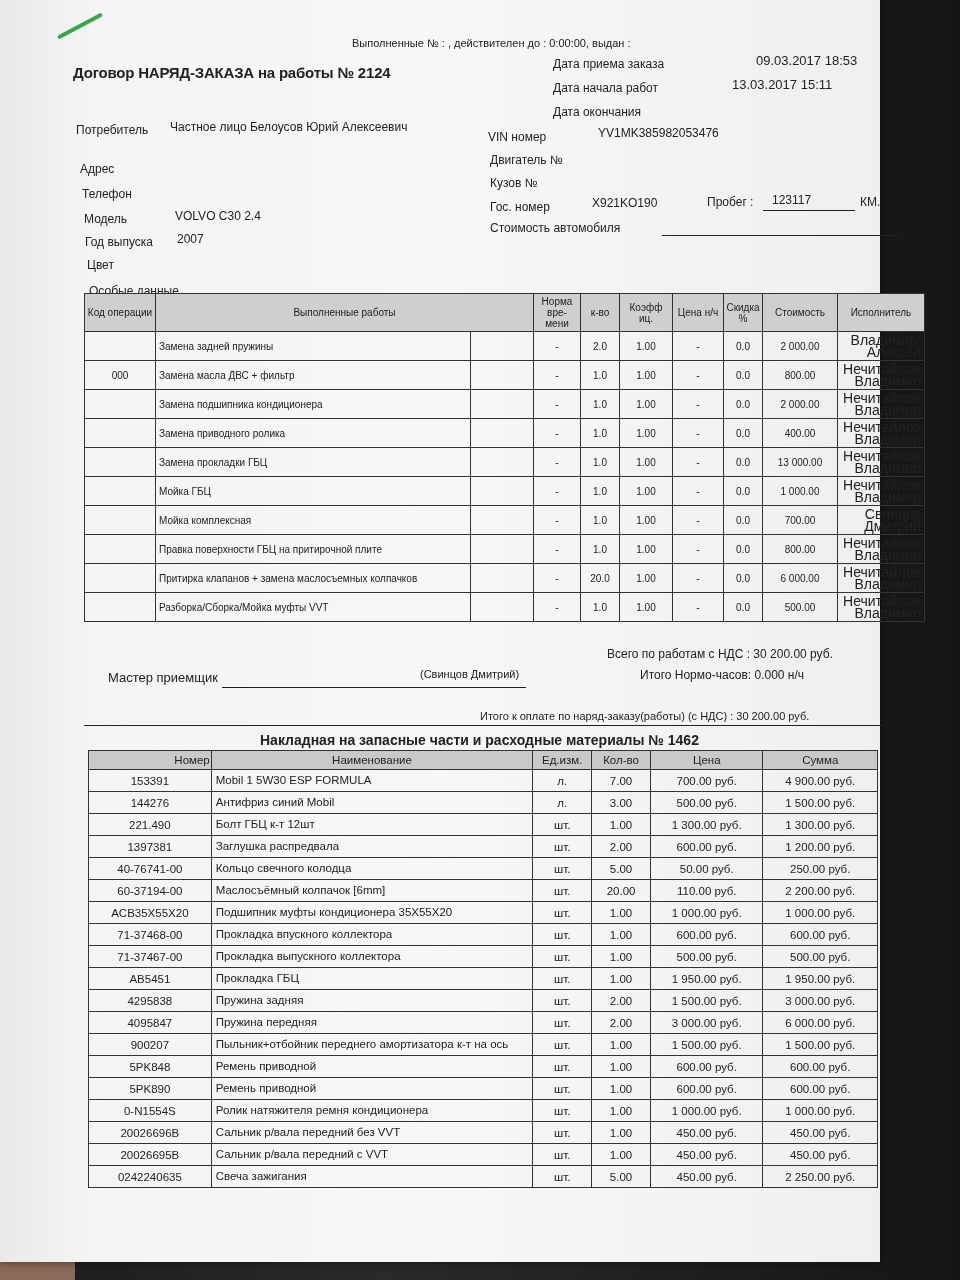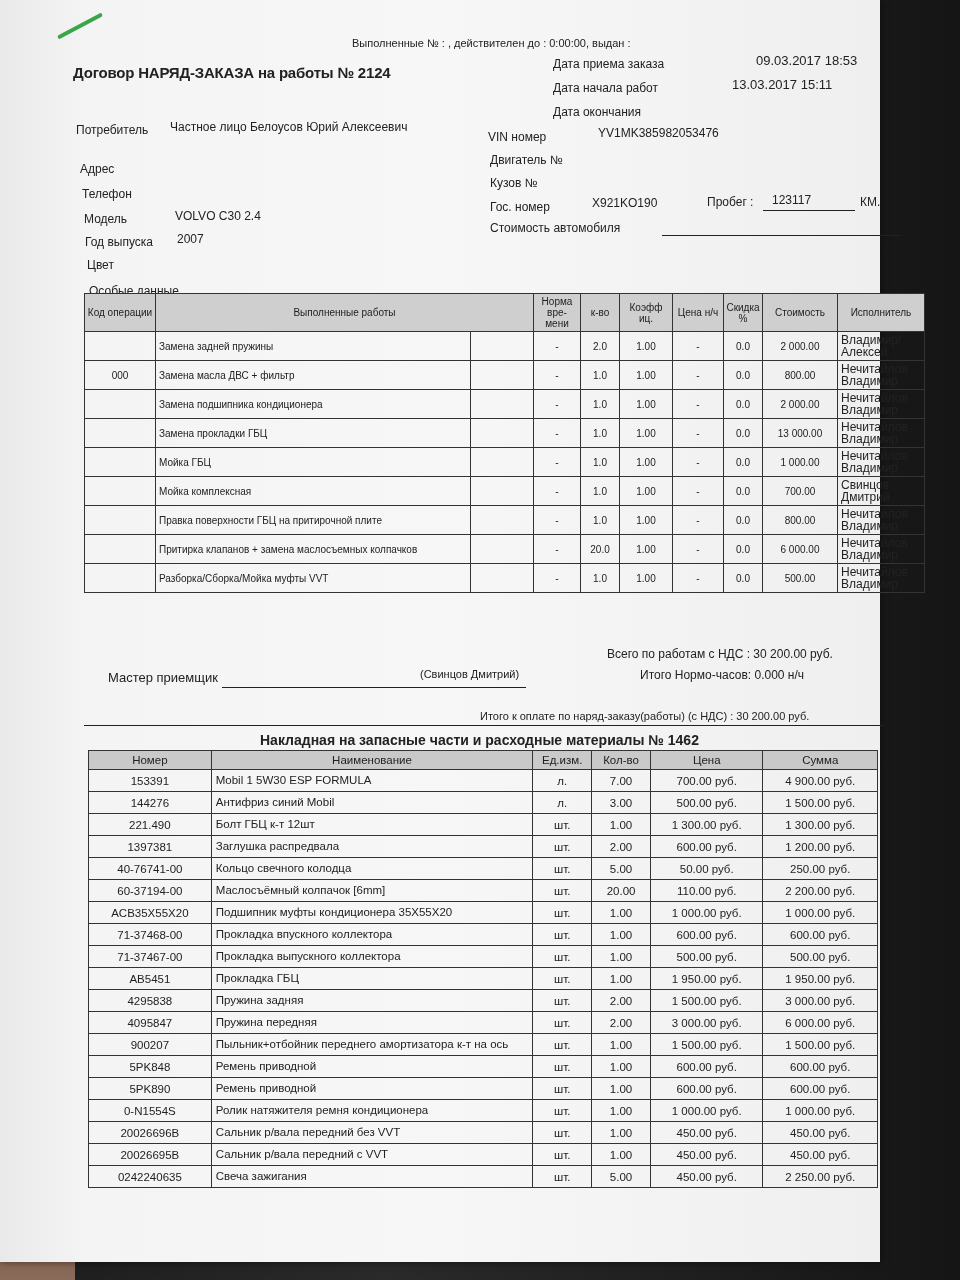--- a/index.html
+++ b/index.html
@@ -28,21 +28,21 @@
   .title { left:73px; top:64px; font-size:15px; font-weight:bold; letter-spacing:-0.2px; }
   .lbl { font-size:12px; }
   .val { font-size:12px; }
   .uline { position:absolute; border-bottom:1px solid #222; height:0; }
 
   table { border-collapse:collapse; position:absolute; }
   .works { left:84px; top:293px; width:841px; font-size:10px; }
   .works th { background:#cfcfcf; font-weight:normal; border:1px solid #333; padding:2px; line-height:11px; }
   .works td { border:1px solid #333; padding:1px 3px; height:26px; }
   .works td.c { text-align:center; }
-  .works td.exec { text-align:left; line-height:12px; font-size:12px; }
+  .works td.exec { text-align:right; line-height:12px; font-size:14px; }
 
   .parts { left:88px; top:750px; width:790px; font-size:11.5px; }
   .parts th { background:#c9c9c9; font-weight:normal; border:1px solid #333; padding:1px; height:16px; }
   .parts td { border:1px solid #333; padding:1px 4px; height:19px; }
   .parts td.c { text-align:center; }
   .parts td.name { line-height:13px; }
   .hr { position:absolute; left:84px; top:725px; width:800px; border-top:1.5px solid #222; }
   .parts-title { left:260px; top:732px; font-size:14px; font-weight:bold; }
 </style>
 </head>
@@ -132,20 +132,32 @@
         <td class="c">-</td>
         <td class="c">1.0</td>
         <td class="c">1.00</td>
         <td class="c">-</td>
         <td class="c">0.0</td>
         <td class="c">2 000.00</td>
         <td class="exec">Нечитайлов Владимир</td>
       </tr>
       <tr>
         <td class="c"></td>
+        <td>Замена приводного ролика</td>
+          <td></td>
+        <td class="c">-</td>
+        <td class="c">1.0</td>
+        <td class="c">1.00</td>
+        <td class="c">-</td>
+        <td class="c">0.0</td>
+        <td class="c">400.00</td>
+        <td class="exec">Нечитайлов Владимир</td>
+      </tr>
+      <tr>
+        <td class="c"></td>
         <td>Замена прокладки ГБЦ</td>
           <td></td>
         <td class="c">-</td>
         <td class="c">1.0</td>
         <td class="c">1.00</td>
         <td class="c">-</td>
         <td class="c">0.0</td>
         <td class="c">13 000.00</td>
         <td class="exec">Нечитайлов Владимир</td>
       </tr>
@@ -218,21 +230,21 @@
   <div class="uline" style="left:222px;top:687px;width:304px;"></div>
   <div class="abs lbl" style="left:640px;top:668px;">Итого Нормо-часов: 0.000 н/ч</div>
   <div class="abs lbl" style="left:480px;top:710px;font-size:11px;">Итого к оплате по наряд-заказу(работы) (с НДС) :  30 200.00 руб.</div>
 
   <div class="hr"></div>
   <div class="abs parts-title">Накладная на запасные части и расходные материалы № 1462</div>
 
   <table class="parts">
     <thead>
       <tr>
-        <th style="width:120px;">Номер</th>
+        <th style="width:120px;text-align:right;">Номер</th>
         <th style="width:320px;">Наименование</th>
         <th style="width:56px;">Ед.изм.</th>
         <th style="width:56px;">Кол-во</th>
         <th style="width:110px;">Цена</th>
         <th style="width:112px;">Сумма</th>
       </tr>
     </thead>
     <tbody>
       <tr>
           <td class="c">153391</td>

